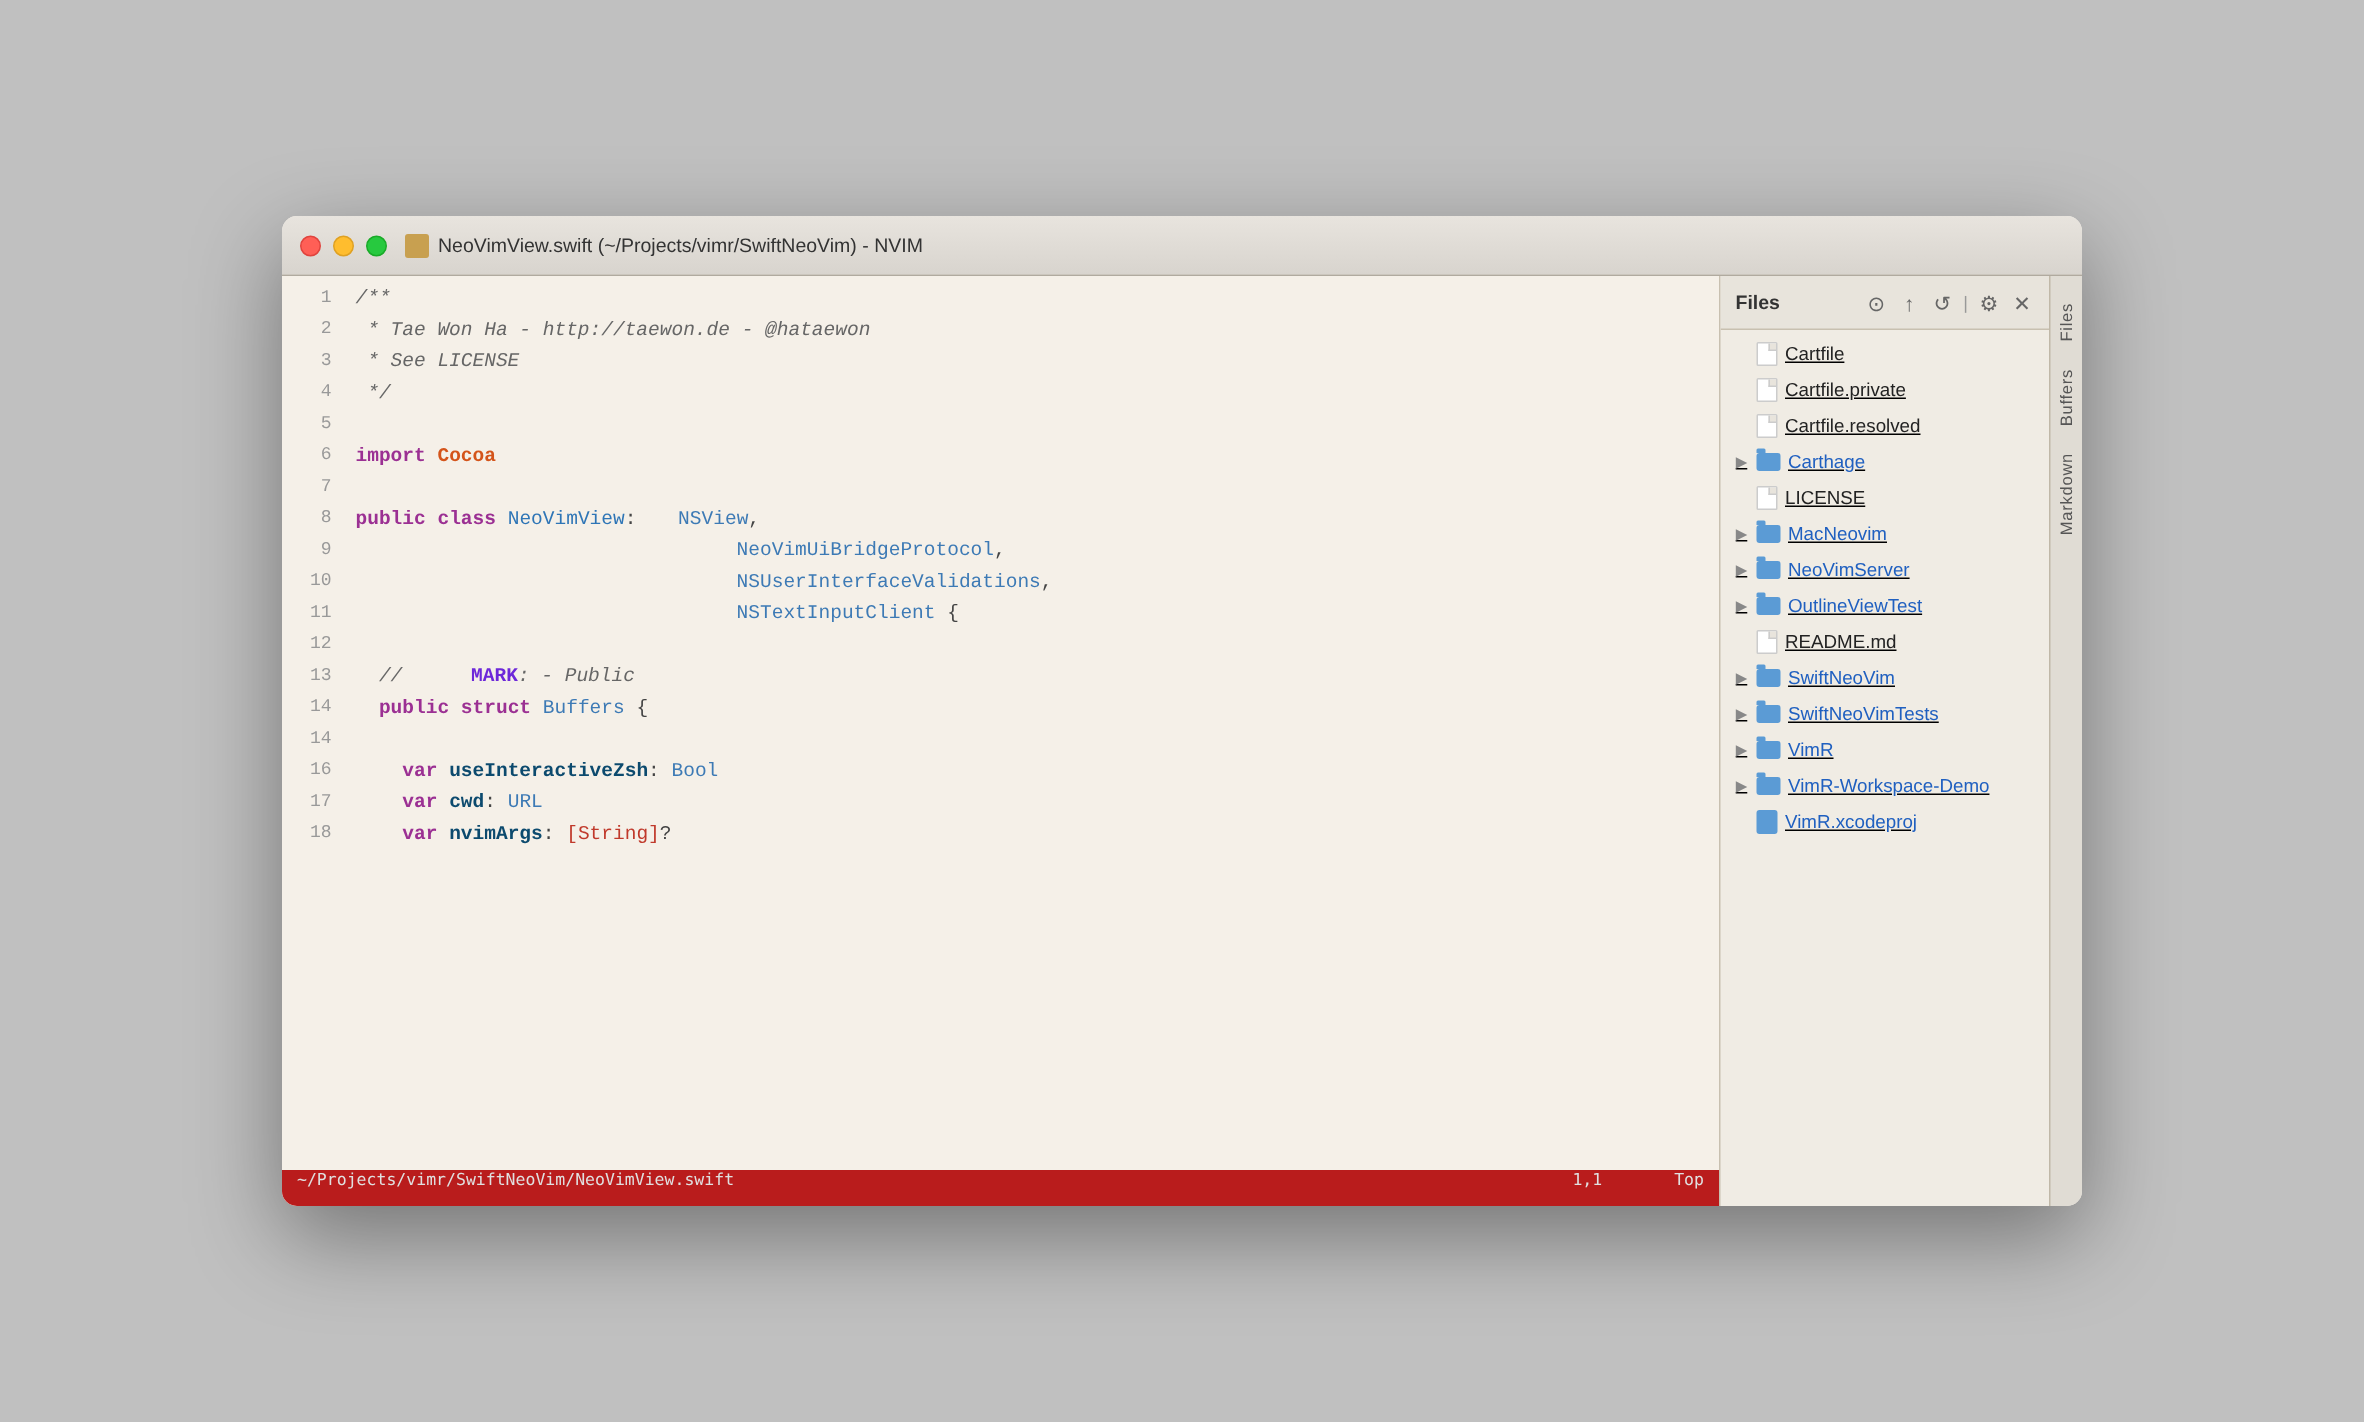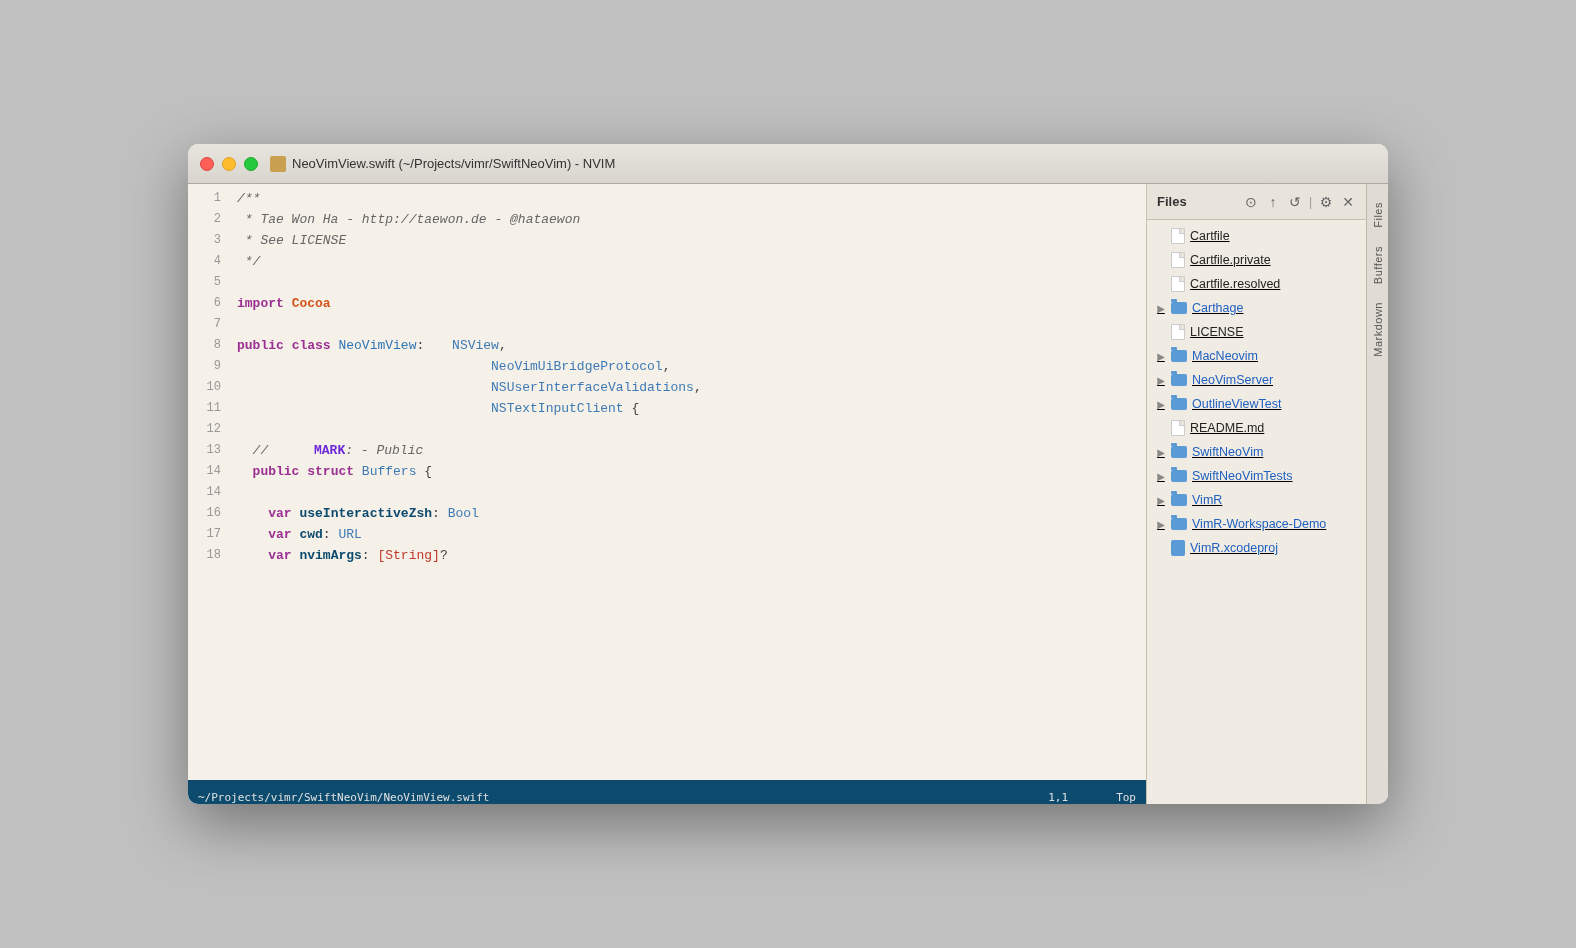--- a/index.html
+++ b/index.html
@@ -129,23 +129,23 @@
     .c-varname { color: #0c4a6e; font-weight: bold; }
     .c-bool { color: #3d7ab5; }
     .c-url { color: #3d7ab5; }
     .c-bracket { color: #c0392b; }
     .c-public { color: #9b3093; font-weight: bold; }
     .c-struct { color: #9b3093; font-weight: bold; }
     .c-config { color: #3d7ab5; }
 
     .status-bar {
       height: 24px;
-      background: #0c4a6e;
-      display: flex;
-      align-items: flex-end;
+      background: #b91c1c;
+      display: flex;
+      align-items: flex-start;
       padding: 0 10px;
       flex-shrink: 0;
     }
 
     .status-path {
       color: #e0e0e0;
       font-family: 'Menlo', monospace;
       font-size: 11px;
       flex: 1;
     }

